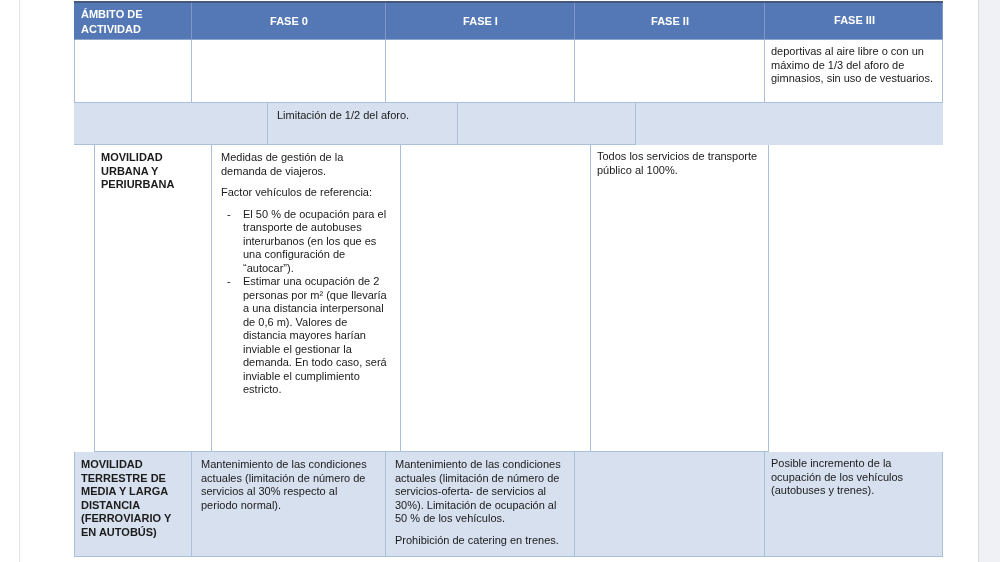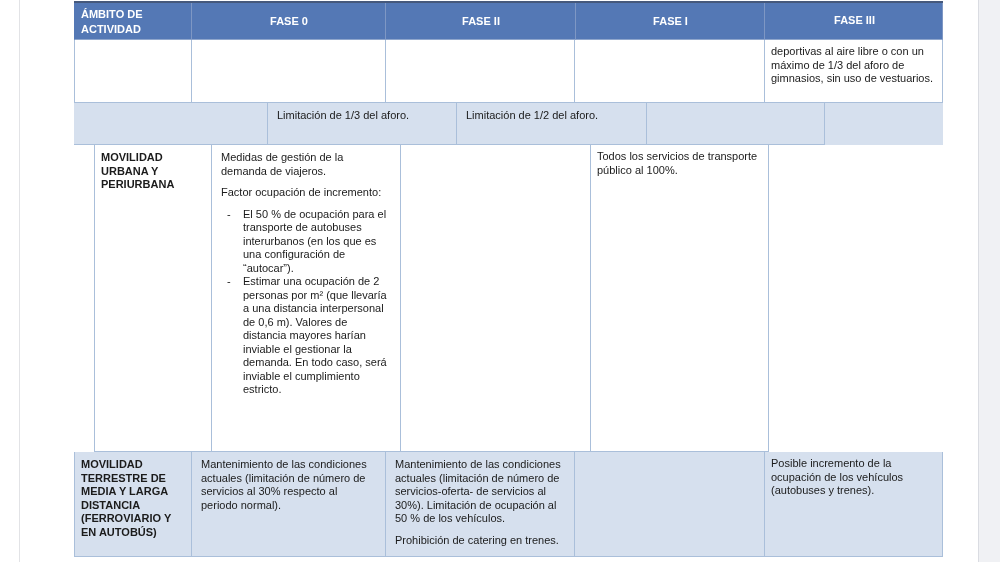--- a/index.html
+++ b/index.html
@@ -49,51 +49,48 @@
 
 <div class="viewport">
   <div class="page-edge-left"></div>
   <div class="outside-right"></div>
 
   <div class="table">
 
     <div class="trow hrow">
       <div class="cell c1">ÁMBITO DE ACTIVIDAD</div>
       <div class="cell c2 fase">FASE 0</div>
+      <div class="cell c3 fase">FASE I</div>
       <div class="cell c4 fase">FASE II</div>
-      <div class="cell c3 fase">FASE I</div>
       <div class="cell c5 fase">FASE III</div>
     </div>
 
     <div class="trow row1 r-white">
       <div class="cell c1"></div>
       <div class="cell c2"></div>
       <div class="cell c3"></div>
       <div class="cell c4"></div>
       <div class="cell c5">
           <div class="para">deportivas al aire libre o con un máximo de 1/3 del aforo de gimnasios, sin uso de vestuarios.</div>
         </div>
     </div>
 
     <div class="trow row2 r-band">
       <div class="cell c2"></div>
-      <div class="cell c3">
-          <div class="para">Limitación de 1/3 del aforo.</div>
-        </div>
       <div class="cell c4">
           <div class="para">Limitación de 1/2 del aforo.</div>
         </div>
       <div class="cell c5"></div>
     </div>
 
     <div class="trow row3 r-white">
       <div class="cell c1">MOVILIDAD URBANA Y PERIURBANA</div>
       <div class="cell c3">
           <div class="para">Medidas de gestión de la demanda de viajeros.</div>
-          <div class="para">Factor ocupación de incremento:</div>
+          <div class="para">Factor vehículos de referencia:</div>
           <div class="bullet">
             <span class="dash">-</span>
             <span class="btext">El 50 % de ocupación para el transporte de autobuses interurbanos (en los que es una configuración de “autocar”).</span>
           </div>
           <div class="bullet">
             <span class="dash">-</span>
             <span class="btext">Estimar una ocupación de 2 personas por m² (que llevaría a una distancia interpersonal de 0,6 m). Valores de distancia mayores harían inviable el gestionar la demanda. En todo caso, será inviable el cumplimiento estricto.</span>
           </div>
         </div>
       <div class="cell c4"></div>

